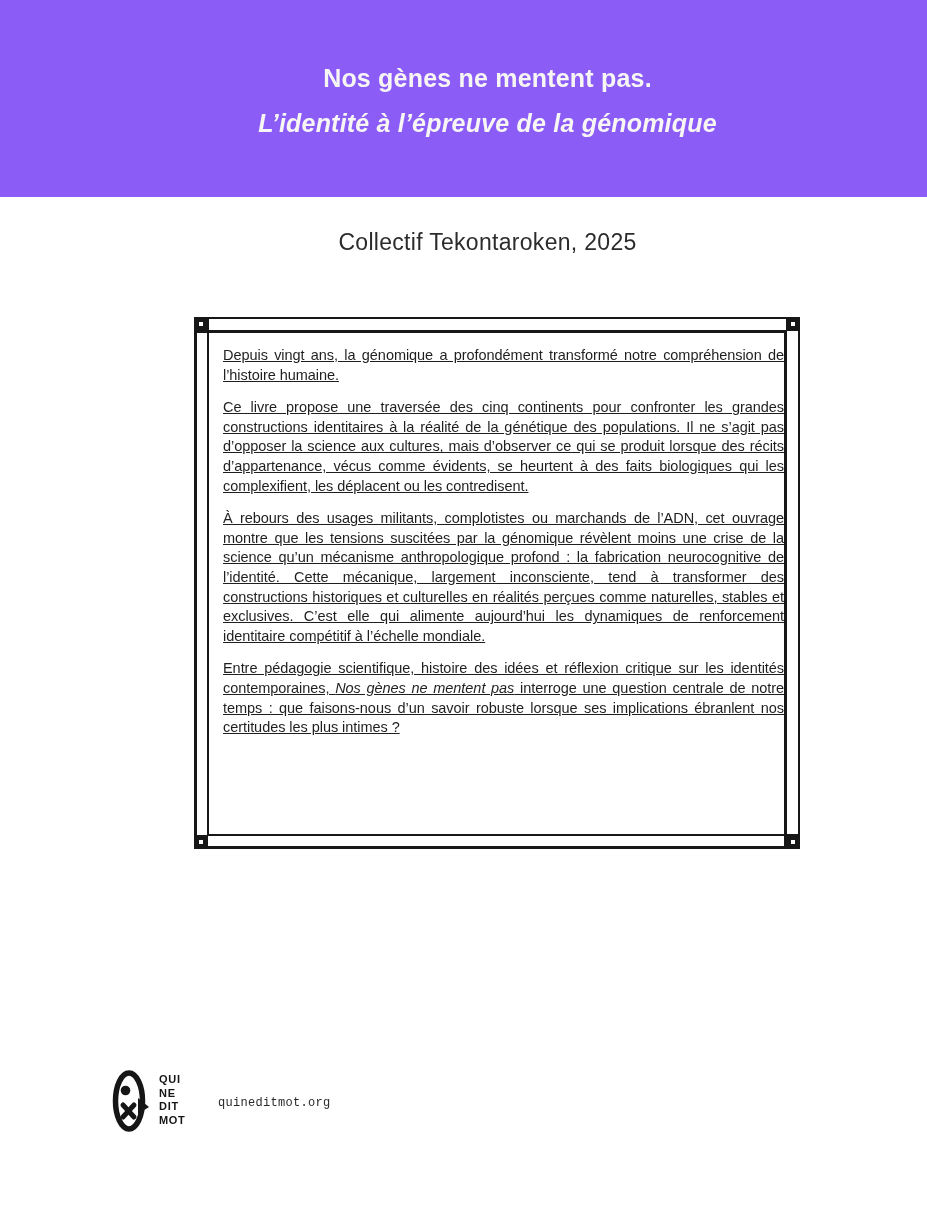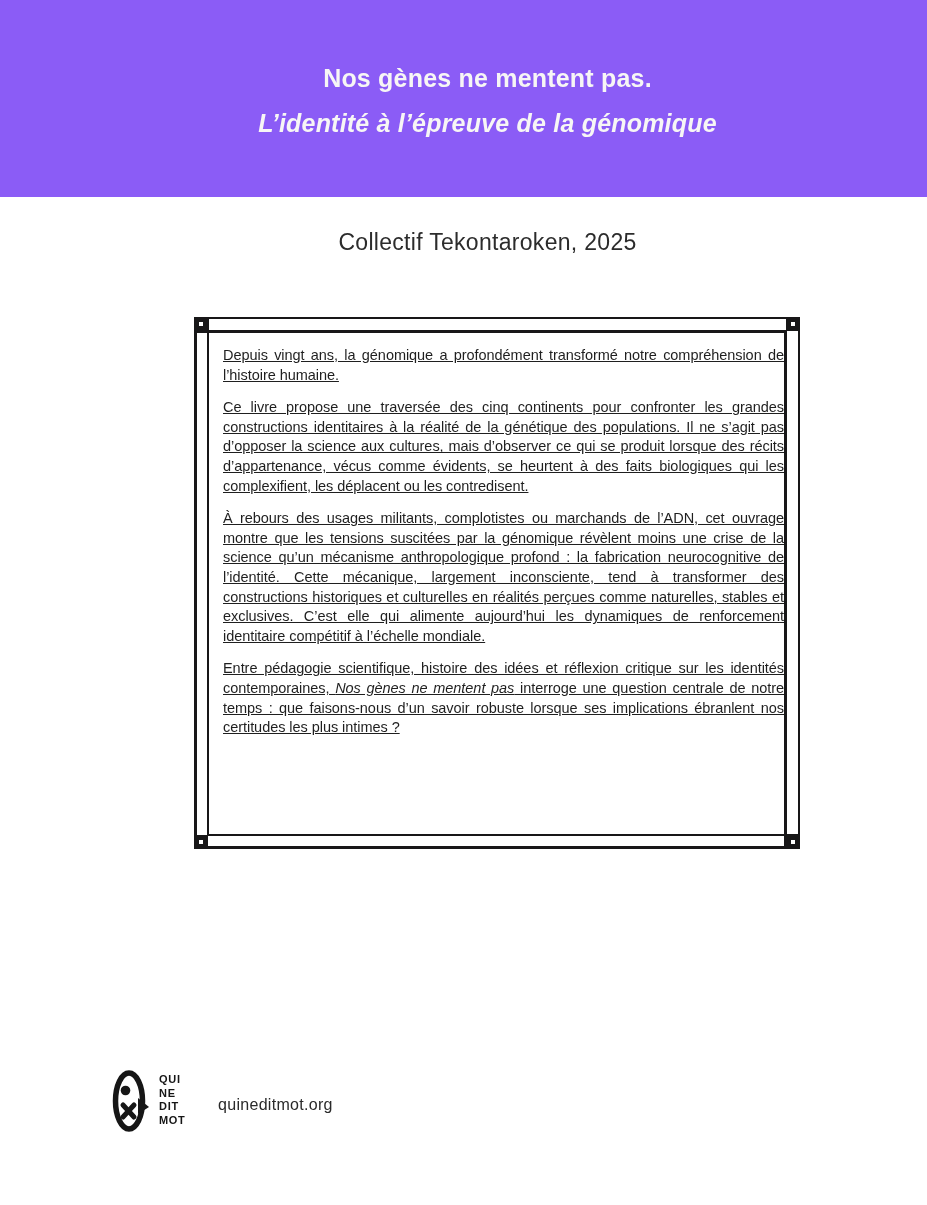--- a/index.html
+++ b/index.html
@@ -70,21 +70,21 @@
   .logo { display:flex; align-items:flex-start; }
   .logo svg { display:block; }
   .wordmark {
     margin-left:7px; margin-top:4px;
     font-weight:700; font-size:11px; line-height:13.6px;
     letter-spacing:.7px; color:#161616;
   }
   .wordmark span { display:block; }
   .url {
     position:absolute; left:106px; top:27px; white-space:nowrap;
-    font-family:Liberation Sans, sans-serif; font-size:16px;
+    font-family:Liberation Mono, monospace; font-size:12px;
     letter-spacing:.3px; color:#2a2a2a;
   }
 </style>
 </head>
 <body>
 
 <div class="page">
 
   <header class="band">
     <div class="band-inner">

